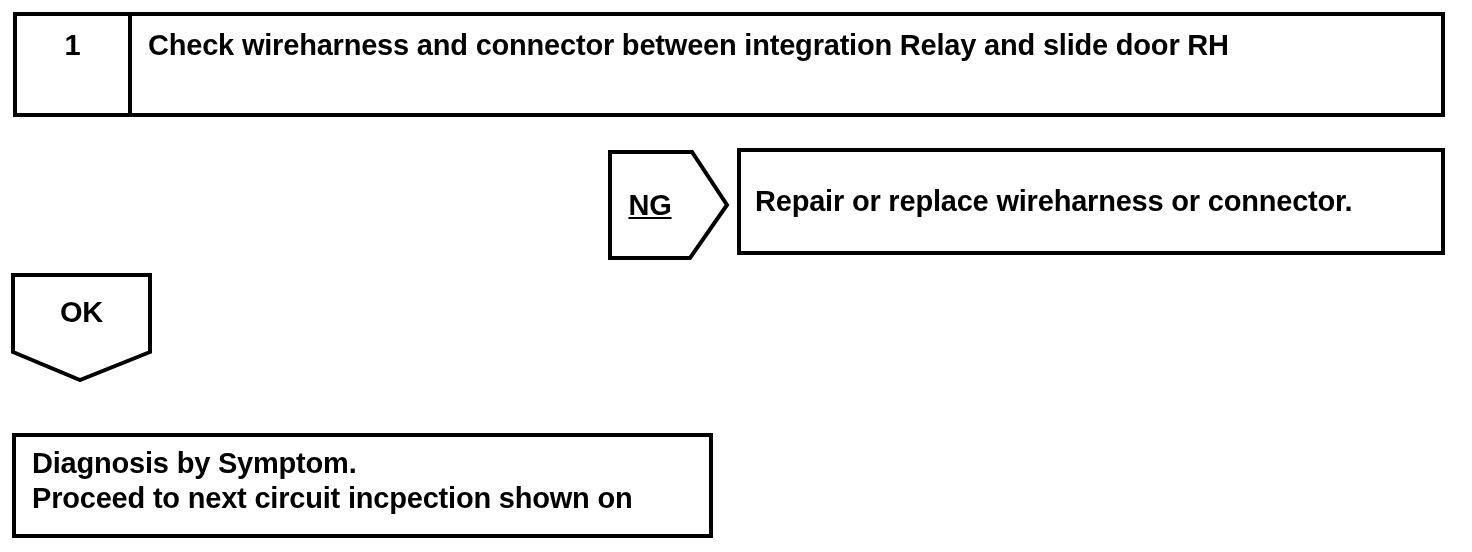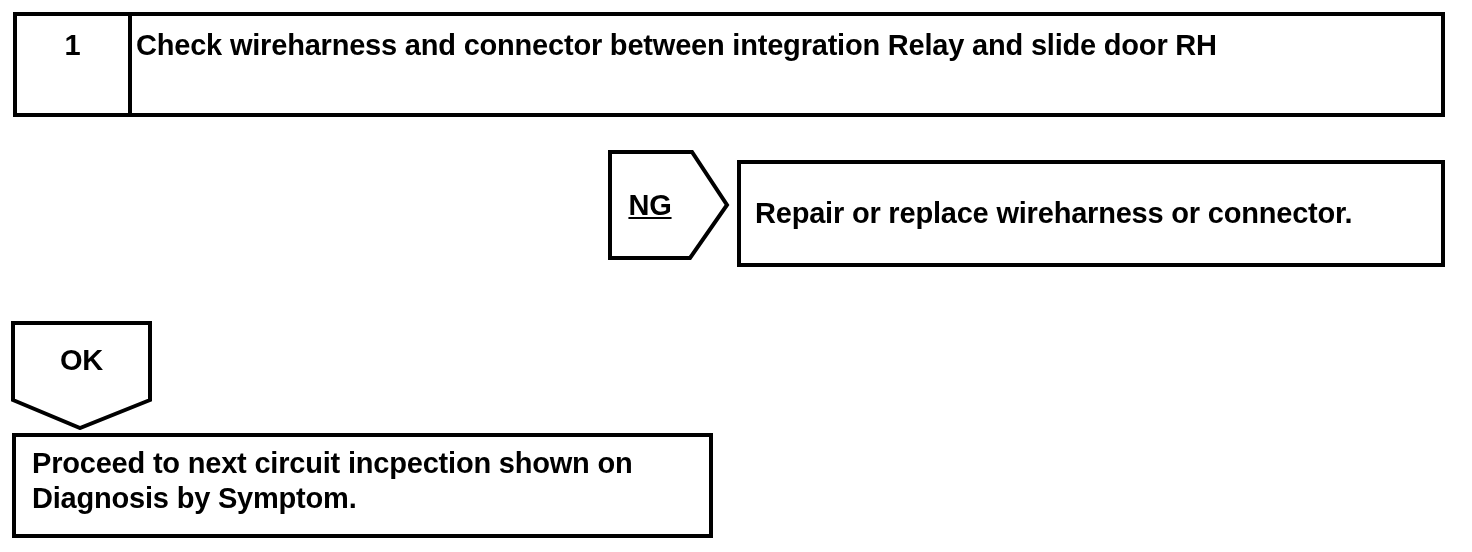--- a/index.html
+++ b/index.html
@@ -36,48 +36,47 @@
   .step-number-cell {
     width: 115px;
     flex: 0 0 115px;
     border-right: 4px solid #000000;
     display: flex;
     justify-content: center;
     padding-top: 12px;
   }
   .step-text {
     flex: 1;
-    padding: 12px 10px 0 4px;
+    padding: 12px 10px 0 16px;
   }
   
   .ng-shape {
     position: absolute;
     left: 608px; top: 150px;
     width: 122px; height: 110px;
   }
   .ng-shape svg { position: absolute; left: 0; top: 0; }
   .ng-label-wrap {
     position: absolute;
     left: 0; top: 0; right: 38px; bottom: 0;
     display: flex; align-items: center; justify-content: center; text-decoration: underline;
   }
   
   .repair-box {
     left: 737px; top: 148px;
     width: 708px; height: 107px;
     display: flex;
     align-items: center;
     padding-left: 14px;
-    margin-top: 12px;
   }
   
   .ok-shape {
     position: absolute;
     left: 11px; top: 273px;
-    width: 141px; height: 109px; margin-top: 48px;
+    width: 141px; height: 109px;
   }
   .ok-shape svg { position: absolute; left: 0; top: 0; }
   .ok-label-wrap {
     position: absolute;
     left: 0; top: 0; right: 0; bottom: 30px;
     display: flex; align-items: center; justify-content: center;
   }
   
   .proceed-box {
     left: 12px; top: 433px;
@@ -115,17 +114,17 @@
   <div class="ok-shape">
     <svg width="141" height="109" viewBox="0 0 141 109">
       <polygon points="2,2 139,2 139,79 69,107 2,79" fill="#ffffff" stroke="#000000" stroke-width="4" stroke-linejoin="miter"></polygon>
     </svg>
     <div class="ok-label-wrap">
       <span class="bold-text">OK</span>
     </div>
   </div>
 
   <div class="flow-box proceed-box bold-text">
+    <div>Diagnosis by Symptom.</div>
     <div>Proceed to next circuit incpection shown on</div>
-    <div>Diagnosis by Symptom.</div>
   </div>
 
 </div>
 
 </body></html>

